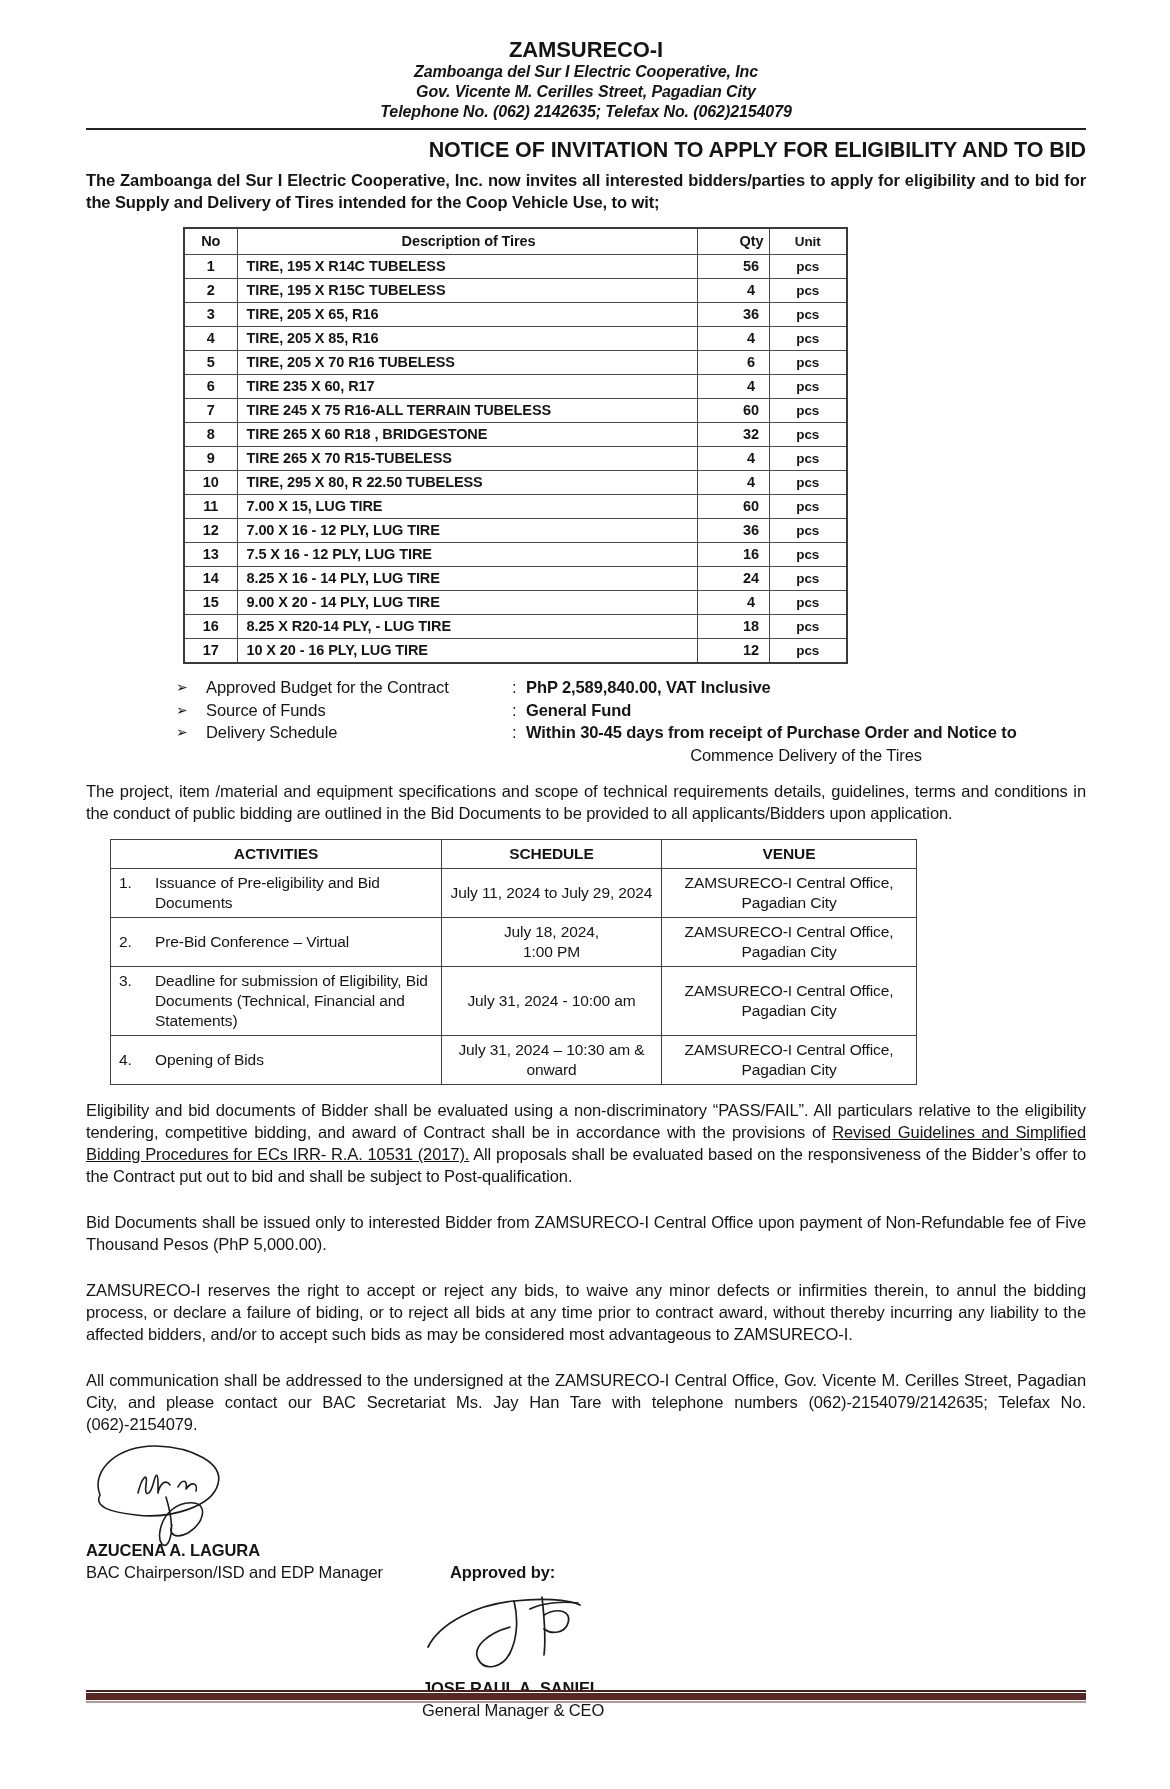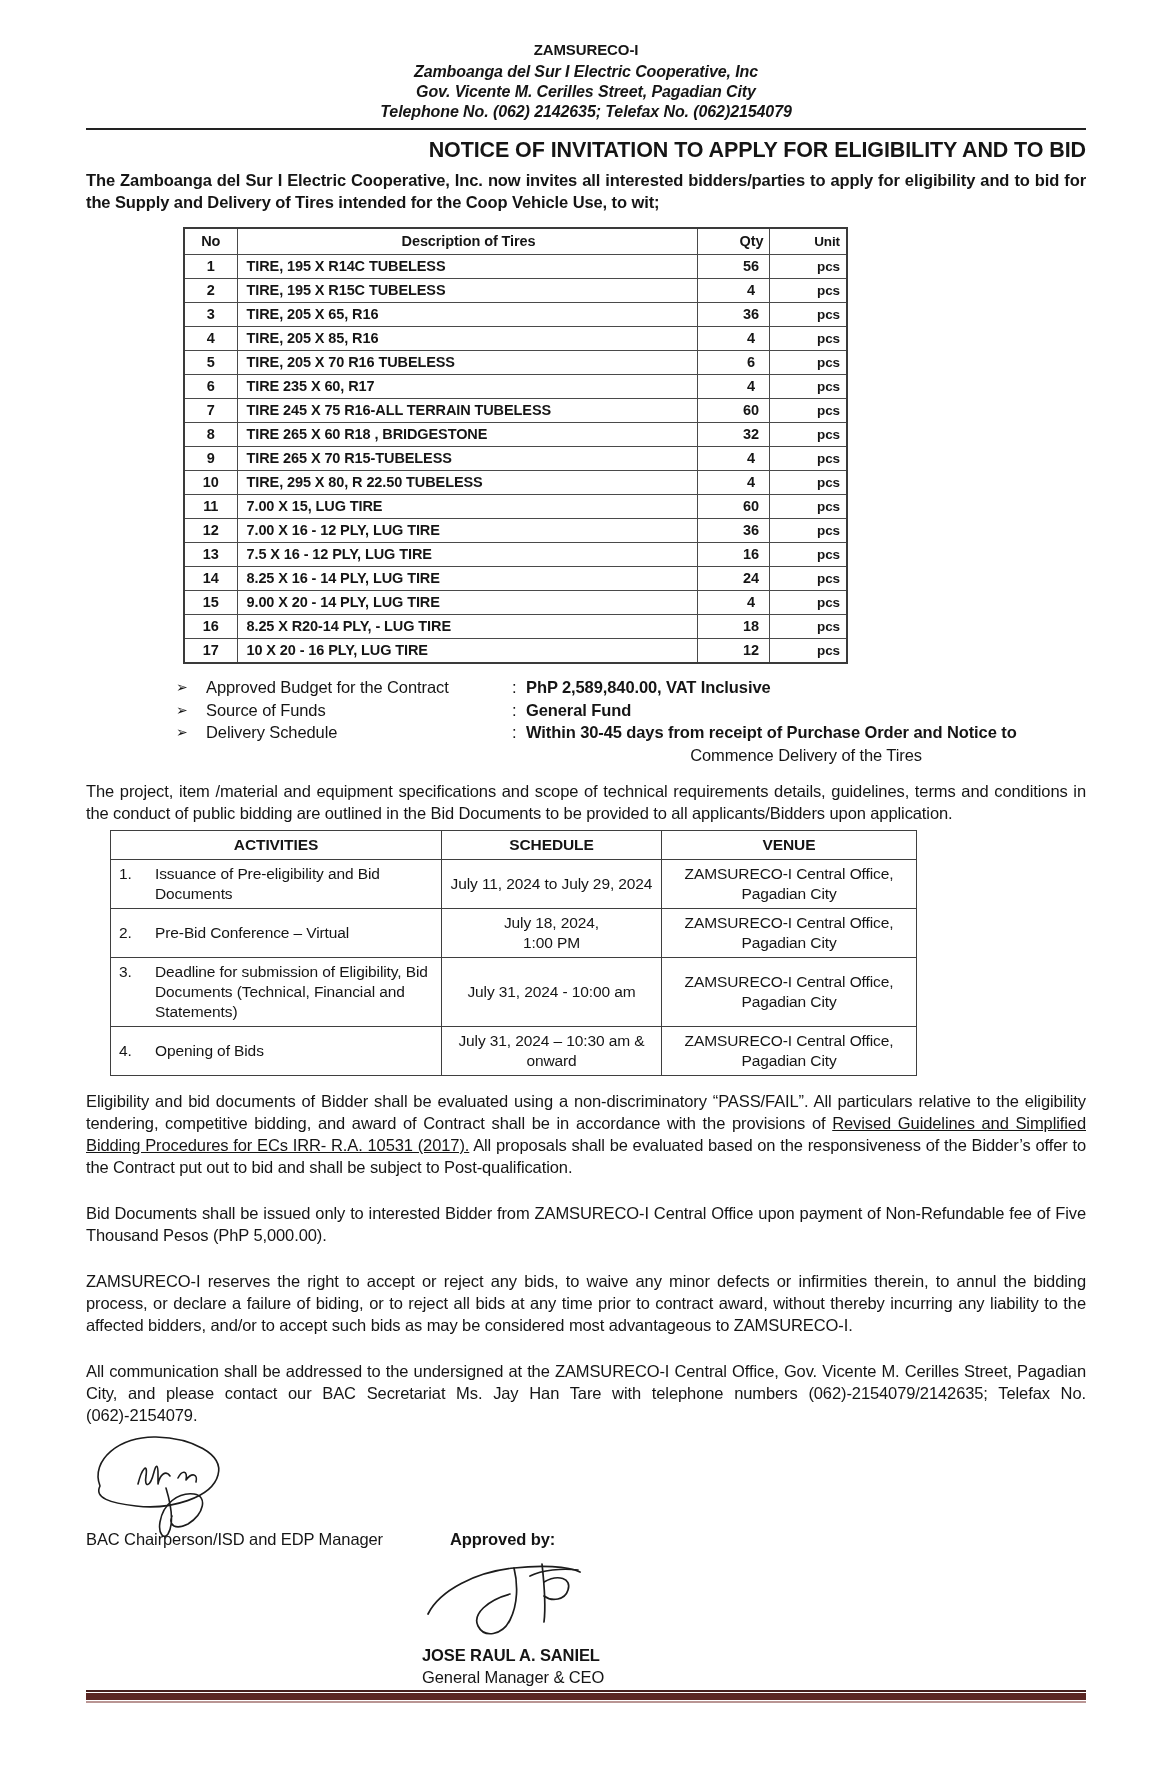--- a/index.html
+++ b/index.html
@@ -5,59 +5,59 @@
   * { margin:0; padding:0; box-sizing:border-box; }
   html,body { width:1170px; background:#ffffff; }
   body {
     height:1789px; position:relative; overflow:hidden;
     font-family:"Liberation Sans", sans-serif;
     color:#151515; letter-spacing:-0.1px;
   }
   .page { padding:38px 84px 0 86px; }
 
   
-  .org-name { text-align:center; font-size:15px; font-weight:700; line-height:24px; }
+  .org-name { text-align:center; font-size:22px; font-weight:700; line-height:24px; }
   .org-sub  { text-align:center; font-style:italic; font-size:16px; line-height:20px;font-weight:bold; }
   .head-rule { border-top:2px solid #222; margin-top:6px; }
 
   .doc-title { text-align:right; font-weight:700; font-size:21.5px; line-height:26px; margin-top:7px; }
 
   p.body-text { font-size:16.5px; line-height:22px; text-align:justify; }
   .u { text-decoration:underline; }
 
   .intro { margin-top:6px; font-weight:700; }
 
   
   table.tires {
     border-collapse:collapse; margin:14px 0 0 97px; width:662px;
     font-size:14.5px; font-weight:700; table-layout:fixed;
   }
   table.tires td, table.tires th { border:1px solid #4a4a4a; padding:3px 6px; line-height:17px; }
   table.tires { border:2px solid #3a3a3a; }
   table.tires .col-no   { width:53px;  text-align:center; }
   table.tires .col-desc { width:460px; text-align:left; padding-left:9px; }
   table.tires .col-qty  { width:72px;  text-align:center;padding-left:42px; }
-  table.tires .col-unit { width:78px;  text-align:right; font-size:13.5px; }
+  table.tires .col-unit { width:78px;  text-align:center; font-size:13.5px; }
   table.tires th { text-align:center; padding:4px 6px; }
   table.tires th.col-desc { text-align:center; }
 
   
   .bullets { margin-top:12px; font-size:16.5px; }
   .bullet-row { display:flex; line-height:22.5px; }
   .bullet-arrow { width:30px; margin-left:90px; font-size:14px; flex:none; }
   .bullet-label { width:306px; flex:none; }
   .bullet-colon { width:14px; flex:none; }
   .bullet-value { flex:1; font-weight:700; }
   .bullet-value .line2 { text-align:center; font-weight:400; }
 
   .para-gap { margin-top:14px; }
 
   
   table.acts {
-    border-collapse:collapse; margin:6px 0 0 24px; width:806px;
+    border-collapse:collapse; margin:15px 0 0 24px; width:806px;
     font-size:15.5px; table-layout:fixed;
   }
   table.acts td, table.acts th { border:1px solid #3f3f3f; line-height:20px; padding:4px 8px; vertical-align:middle; }
   table.acts th { font-weight:700; text-align:center; padding:4px 6px; }
   table.acts .col-act { width:331px; }
   table.acts .col-sch { width:220px; text-align:center; }
   table.acts .col-ven { width:255px; text-align:center; }
   .act-cell { display:flex; }
   .act-no { width:36px; flex:none; }
   .act-txt { flex:1; }
@@ -308,20 +308,21 @@
   <p class="body-text" style="margin-top:24px;">All communication shall be addressed to the undersigned at the ZAMSURECO-I Central Office, Gov. Vicente M. Cerilles Street, Pagadian City, and please contact our BAC Secretariat Ms. Jay Han Tare with telephone numbers (062)-2154079/2142635; Telefax No. (062)-2154079.</p>
 
   <div class="sig1-wrap">
     <svg class="sig-svg" width="155" height="108" viewBox="0 0 155 108" stroke-width="1.6">
       <path d="M14,56 C4,30 34,6 70,7 C106,8 138,24 132,45 C126,68 84,80 50,76 C24,73 8,68 14,56"></path>
       <path d="M52,54 C56,38 62,32 60,46 C58,58 64,58 68,42 C70,34 72,34 72,44 L72,54 C74,44 80,40 84,46"></path>
       <path d="M92,48 C96,40 102,40 100,50 C106,42 112,44 110,52"></path>
       <path d="M80,58 C86,78 88,94 82,104 C78,110 72,104 74,92 C77,74 92,62 108,64 C122,66 118,84 102,94 C90,100 82,96 86,86"></path>
     </svg>
   </div>
+  <div class="name1">AZUCENA A. LAGURA</div>
   <div class="title-row">
     <span class="title1">BAC Chairperson/ISD and EDP Manager</span>
     <span class="approved">Approved by:</span>
   </div>
 
   <div class="sig2-block">
     <svg class="sig-svg" width="165" height="86" viewBox="0 0 165 86" stroke-width="1.7">
       <path d="M6,60 C18,36 54,18 92,14 C118,11 146,12 158,18"></path>
       <path d="M92,14 C96,30 96,50 88,66 C80,82 62,84 56,72 C50,60 66,46 88,40"></path>
       <path d="M120,10 C122,28 124,52 122,68"></path>

